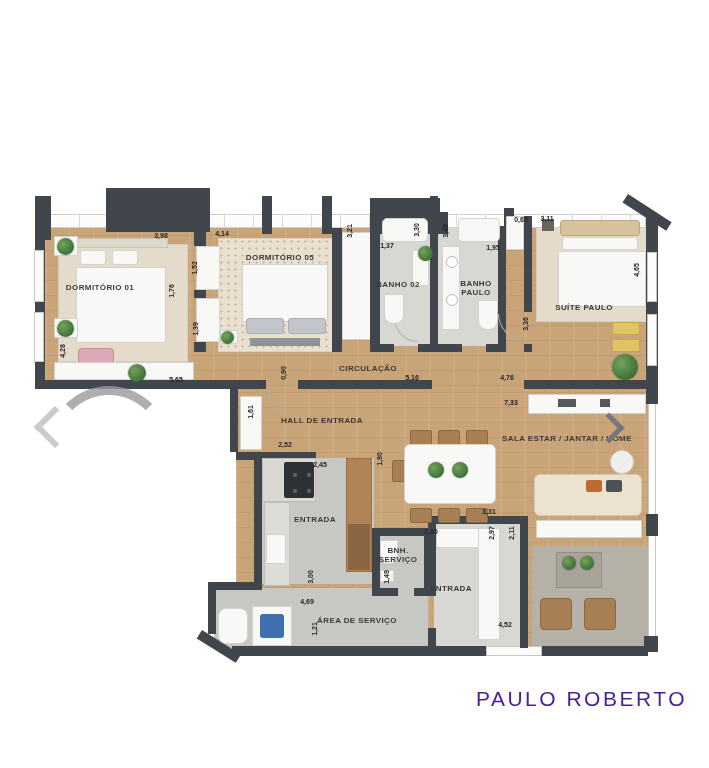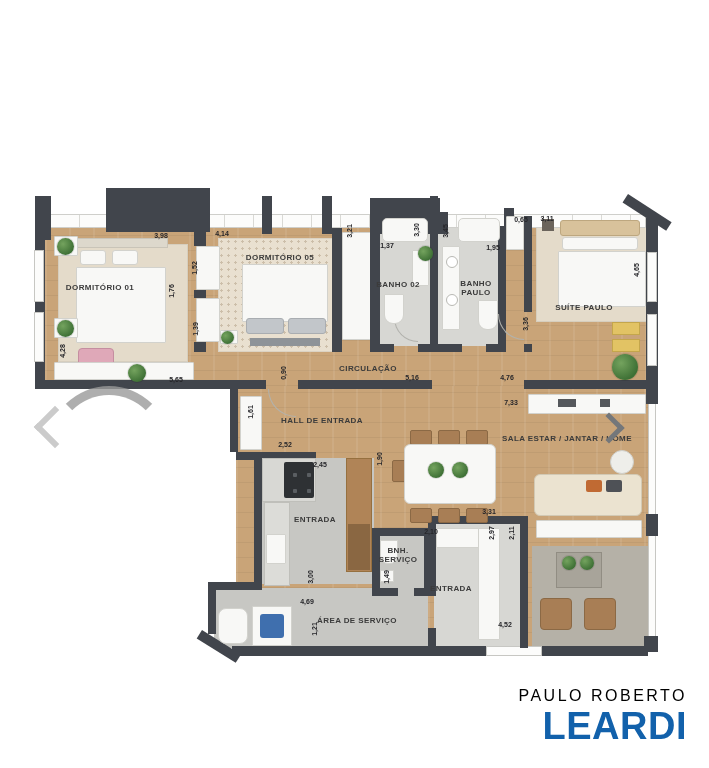--- a/index.html
+++ b/index.html
@@ -27,21 +27,21 @@
   .rl{position:absolute;font-weight:bold;font-size:8px;line-height:1.15;color:#3b3b3b;
       letter-spacing:.4px;text-align:center;transform:translate(-50%,-50%);white-space:nowrap;}
   .rl.wrap{white-space:normal;}
   .dim{position:absolute;font-weight:bold;font-size:7px;line-height:1;color:#26262a;
        transform:translate(-50%,-50%);white-space:nowrap;}
   .dimv{transform:translate(-50%,-50%) rotate(-90deg);}
   .chev{position:absolute;box-sizing:border-box;}
   .arc{position:absolute;border:1px solid #b2b2ad;border-top:none;border-right:none;
        border-bottom-left-radius:100%;box-sizing:border-box;}
   #brand{position:absolute;right:22px;top:688px;text-align:right;line-height:1;}
-  #brand .l1{font-size:16px;letter-spacing:2.5px;color:#000000;font-weight:normal;}
+  #brand .l1{font-size:21px;letter-spacing:2.5px;color:#4c1d95;font-weight:normal;}
   #brand .l2{font-size:38px;font-weight:bold;letter-spacing:.5px;color:#1261ab;margin-top:3px;}
 </style>
 </head>
 <body>
 
 <div id="stage">
 
   <div class="abs" id="plan" style="left:0;top:0;width:709px;height:768px;">
 
     <div class="wood" style="left:45px;top:214px;width:601px;height:172px;"></div>
@@ -249,15 +249,14 @@
     <div class="dim" style="left:431px;top:531px;">2,10</div>
     <div class="dim dimv" style="left:386px;top:577px;">1,49</div>
     <div class="dim" style="left:505px;top:624px;">4,52</div>
   </div>
 
   <div class="chev" style="left:40px;top:412px;width:30px;height:30px;border-left:6px solid #cbcbcb;border-bottom:6px solid #cbcbcb;transform:rotate(45deg);"></div>
   <div class="chev" style="left:598px;top:417px;width:22px;height:22px;border-left:5px solid #74777a;border-bottom:5px solid #74777a;transform:rotate(225deg);"></div>
 
   <div id="brand">
     <div class="l1">PAULO ROBERTO</div>
-    <div class="l2">LEARDI</div>
   </div>
 </div>
 
 </body></html>

